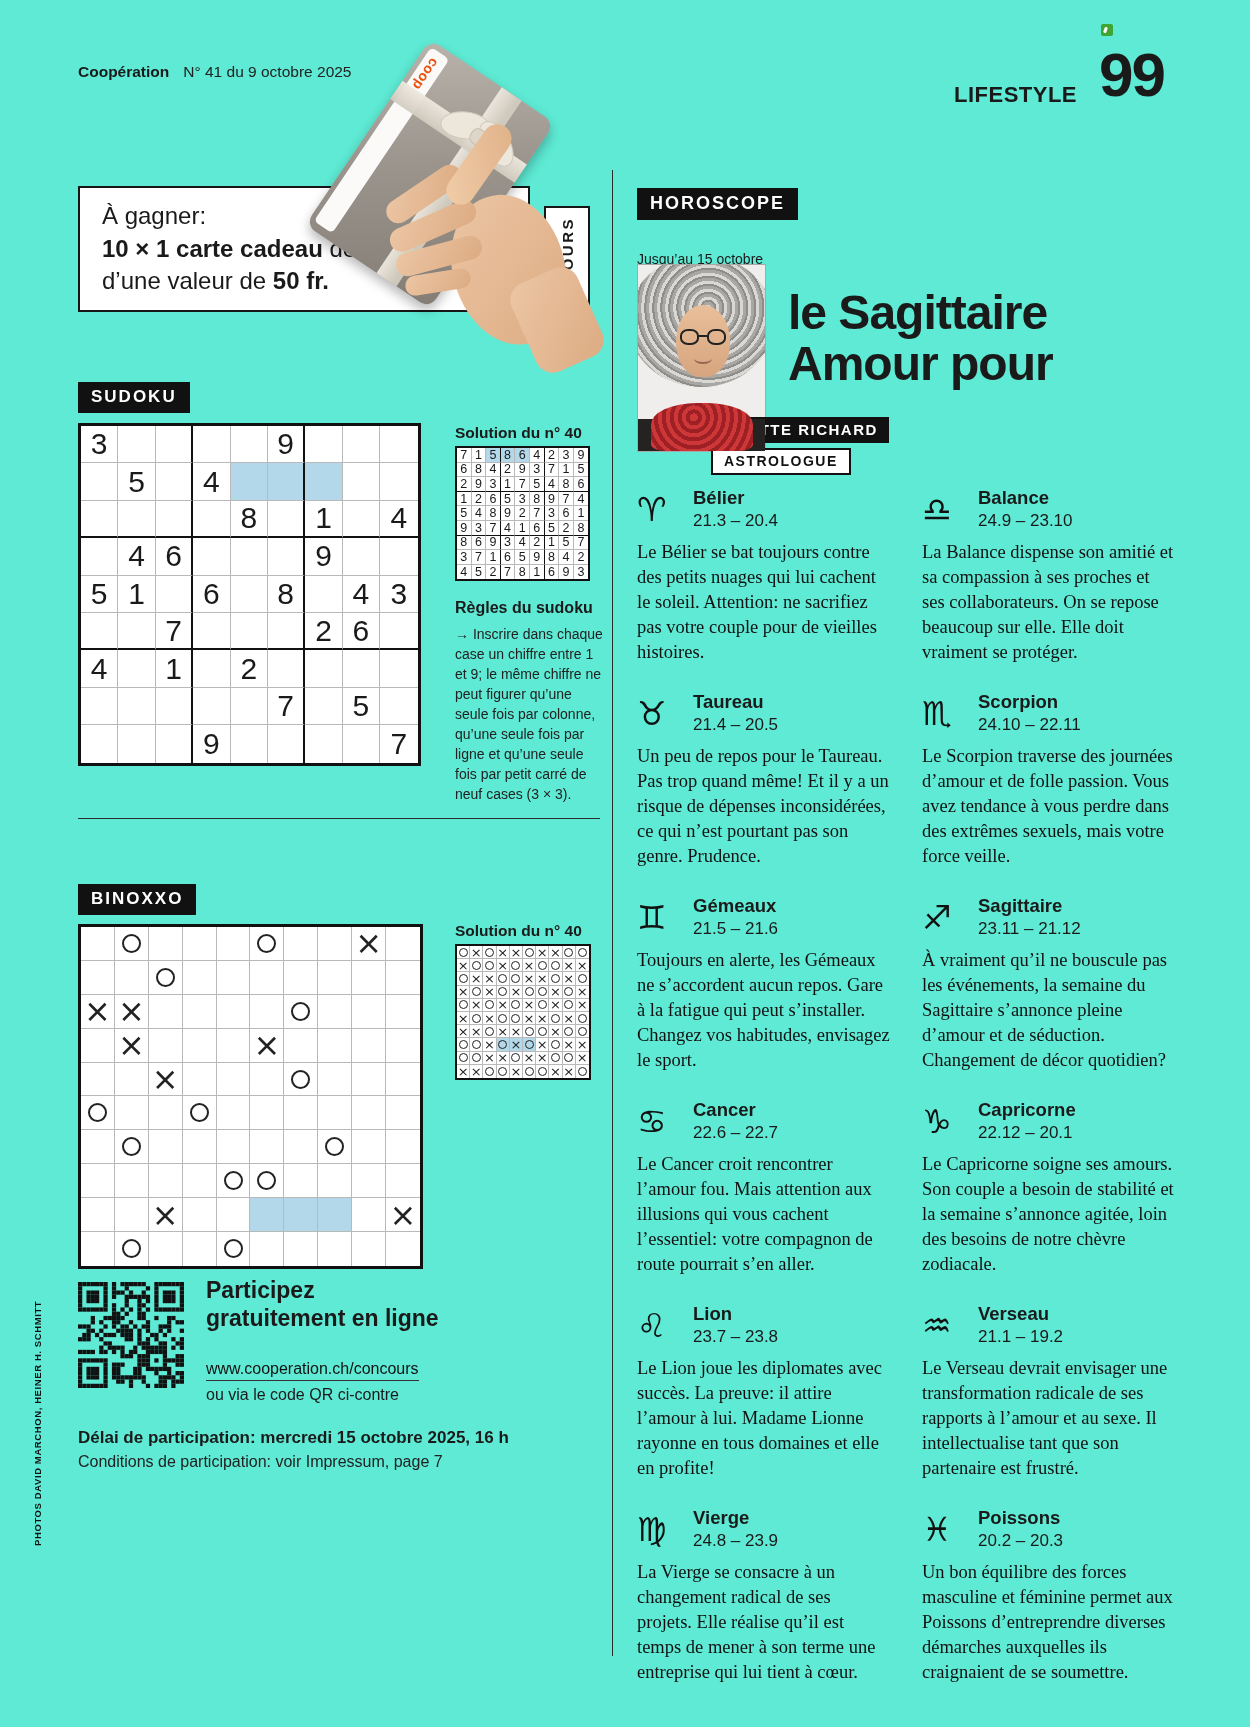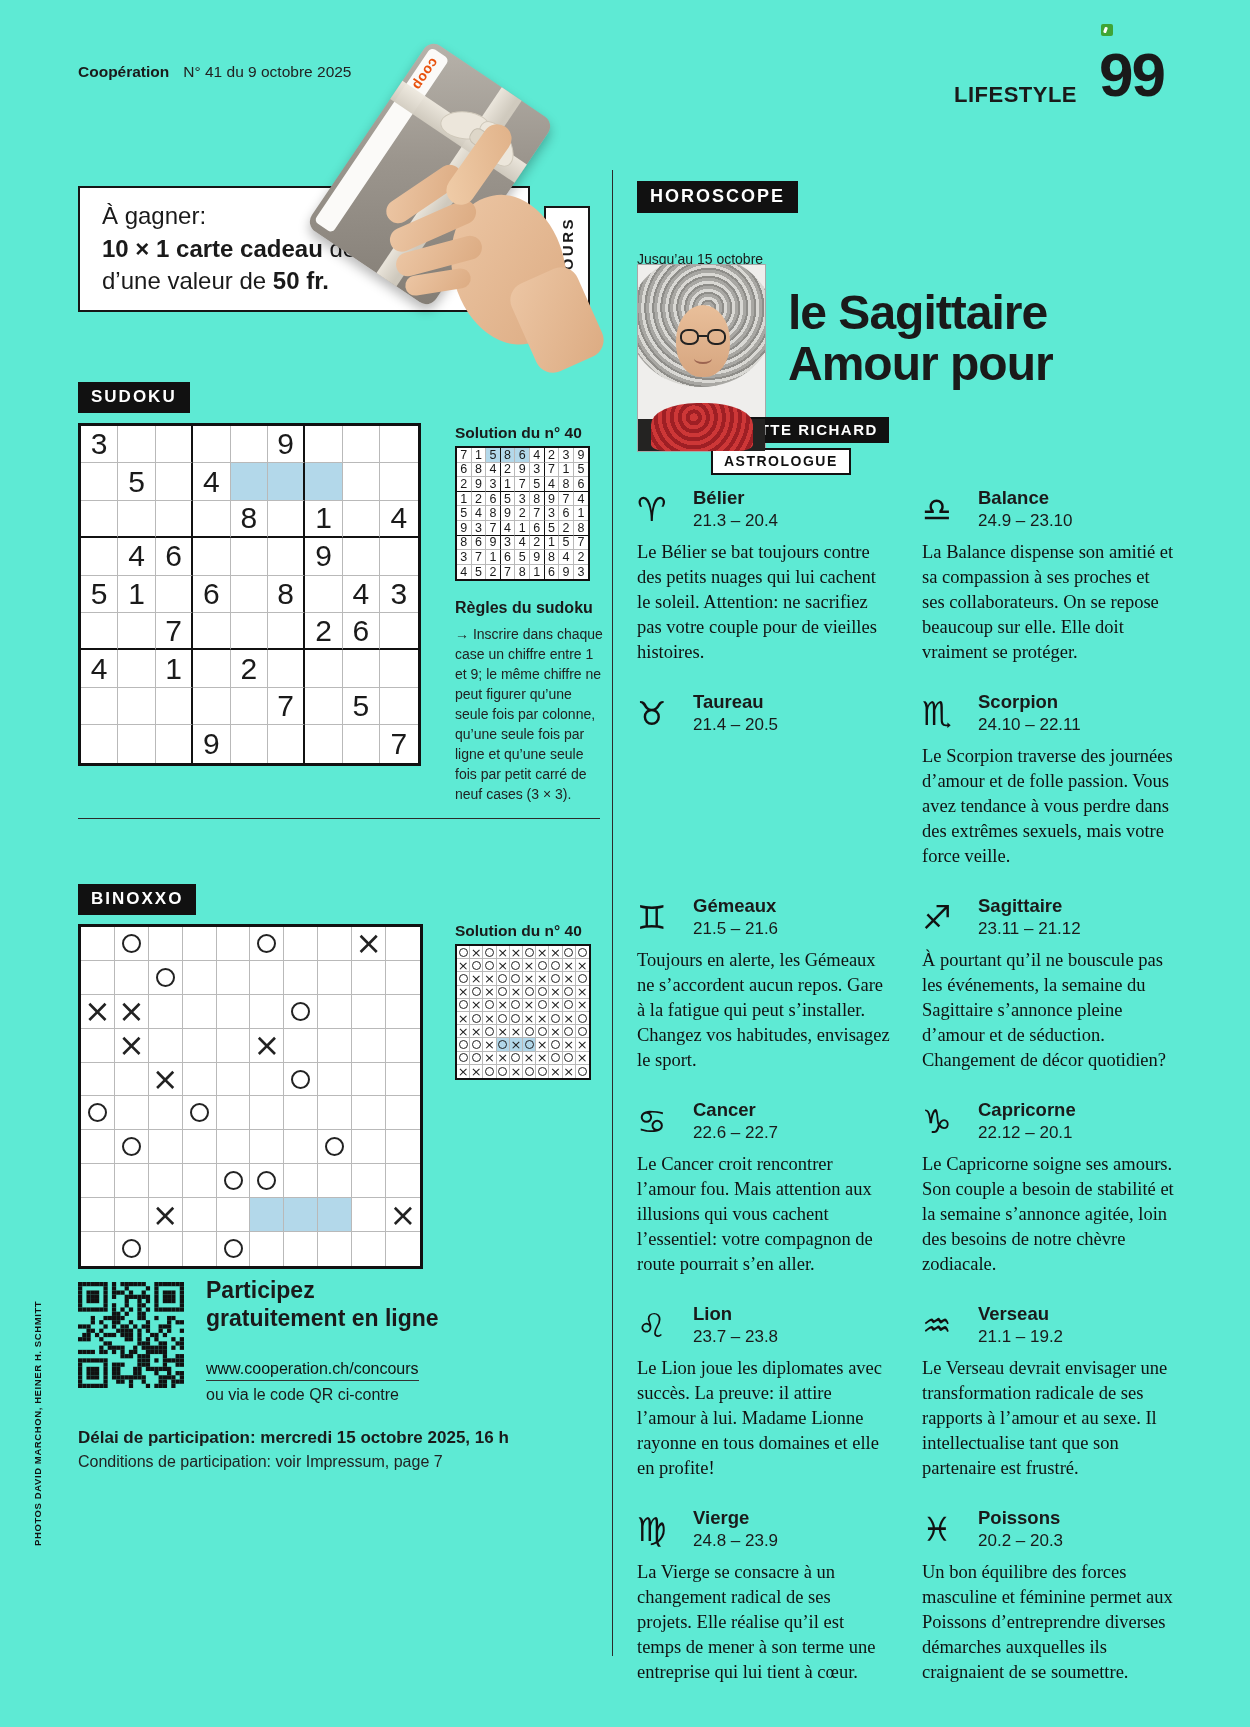--- a/index.html
+++ b/index.html
@@ -95,21 +95,21 @@
   .participate .headline{font-size:23px;font-weight:800;line-height:28px;width:250px;}
   .participate .url{display:inline-block;margin-top:28px;font-size:16px;color:#111;
       border-bottom:1.2px solid #333;padding-bottom:2px;text-decoration:none;}
   .participate .hint{font-size:16px;margin-top:5px;color:#1a1a1a;}
   .deadline{position:absolute;left:78px;top:1428px;font-size:17px;font-weight:700;}
   .conditions{position:absolute;left:78px;top:1453px;font-size:16px;color:#222;}
   .photo-credit{position:absolute;left:32px;top:1546px;transform:rotate(-90deg);transform-origin:0 0;
      font-size:9.5px;font-weight:700;letter-spacing:.6px;white-space:nowrap;color:#111;}
 
   
-  .horoscope-label{position:absolute;left:637px;top:181px;font-size:18px;}
+  .horoscope-label{position:absolute;left:637px;top:188px;font-size:18px;}
   .period{position:absolute;left:637px;top:226px;font-size:14px;margin-top:25px;}
   .portrait{position:absolute;left:637px;top:264px;width:127px;height:186px;border:1px solid #a8a8a8;
      background:#efeeec;overflow:hidden;}
   .p-hair{position:absolute;left:-10px;top:-10px;width:146px;height:132px;border-radius:50%;
      background:repeating-radial-gradient(circle at 55% 40%,#d9d8d4 0 3px,#a8a7a3 3px 6px,#8e8d89 6px 8px);}
   .p-face{position:absolute;left:38px;top:40px;width:54px;height:72px;z-index:2;
      background:linear-gradient(#e9bf9a,#d6a57f);border-radius:50% 50% 46% 46%;}
   .p-glass{position:absolute;top:24px;width:19px;height:16px;border:2px solid #222;border-radius:42%;box-sizing:border-box;}
   .g1{left:4px}.g2{left:31px}
   .p-bridge{position:absolute;top:30px;left:22px;width:9px;height:2px;background:#222;}
@@ -1171,20 +1171,21 @@
         <div class="sign-text">La Balance dispense son amitié et sa compassion à ses proches et ses collaborateurs. On se repose beaucoup sur elle. Elle doit vraiment se protéger.</div>
       </div>
       <div>
         <div class="sign-head">
           <span class="sign-icon">♉</span>
           <div>
             <div class="sign-name">Taureau</div>
             <div class="sign-dates">21.4 – 20.5</div>
           </div>
         </div>
+        <div class="sign-text">Un peu de repos pour le Taureau. Pas trop quand même! Et il y a un risque de dépenses inconsidérées, ce qui n’est pourtant pas son genre. Prudence.</div>
       </div>
       <div>
         <div class="sign-head">
           <span class="sign-icon">♏</span>
           <div>
             <div class="sign-name">Scorpion</div>
             <div class="sign-dates">24.10 – 22.11</div>
           </div>
         </div>
         <div class="sign-text">Le Scorpion traverse des journées d’amour et de folle passion. Vous avez tendance à vous perdre dans des extrêmes sexuels, mais votre force veille.</div>
@@ -1200,21 +1201,21 @@
         <div class="sign-text">Toujours en alerte, les Gémeaux ne s’accordent aucun repos. Gare à la fatigue qui peut s’installer. Changez vos habitudes, envisagez le sport.</div>
       </div>
       <div>
         <div class="sign-head">
           <span class="sign-icon">♐</span>
           <div>
             <div class="sign-name">Sagittaire</div>
             <div class="sign-dates">23.11 – 21.12</div>
           </div>
         </div>
-        <div class="sign-text">À pourtant qu’il ne bouscule pas les événements, la semaine du Sagittaire s’annonce pleine d’amour et de séduction. Changement de décor quotidien?</div>
+        <div class="sign-text">À vraiment qu’il ne bouscule pas les événements, la semaine du Sagittaire s’annonce pleine d’amour et de séduction. Changement de décor quotidien?</div>
       </div>
       <div>
         <div class="sign-head">
           <span class="sign-icon">♋</span>
           <div>
             <div class="sign-name">Cancer</div>
             <div class="sign-dates">22.6 – 22.7</div>
           </div>
         </div>
         <div class="sign-text">Le Cancer croit rencontrer l’amour fou. Mais attention aux illusions qui vous cachent l’essentiel: votre compagnon de route pourrait s’en aller.</div>

